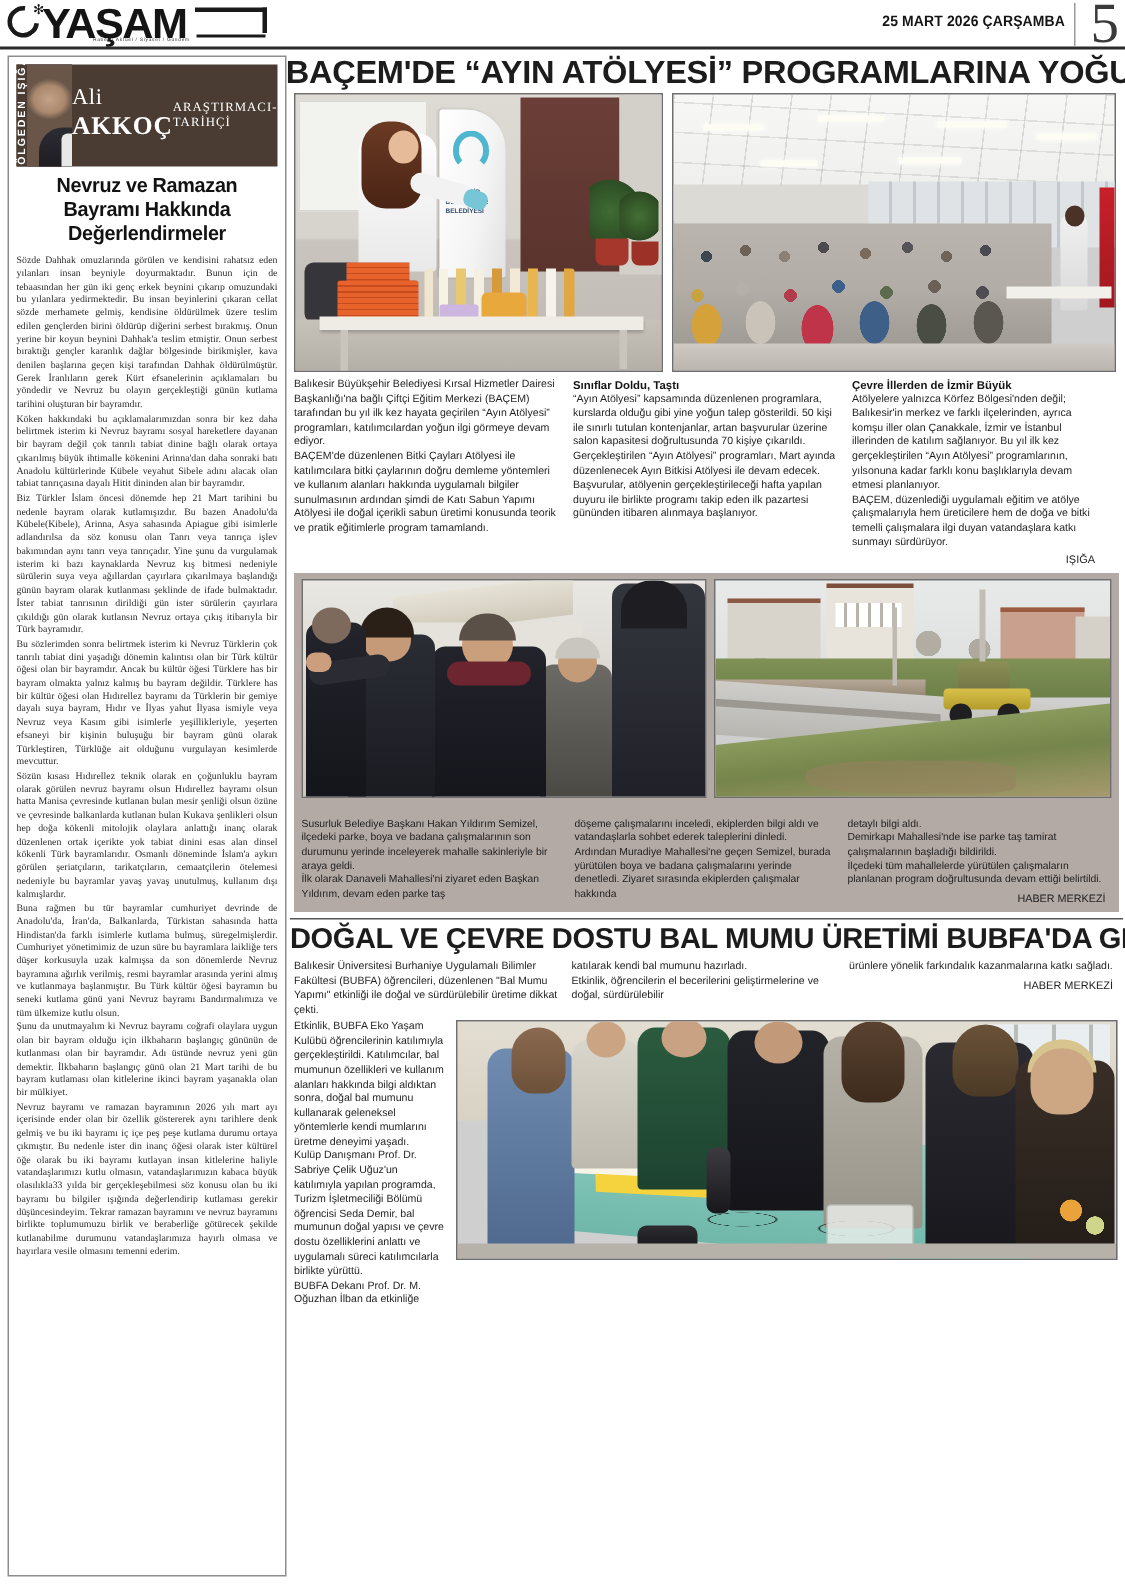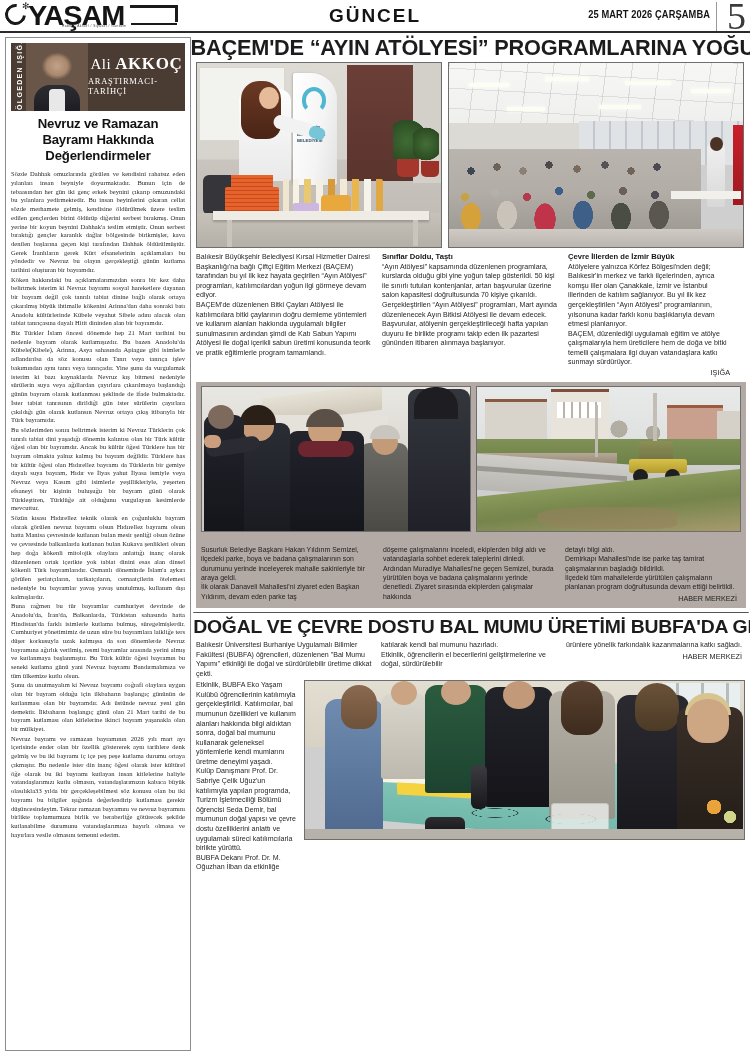--- a/index.html
+++ b/index.html
@@ -90,21 +90,21 @@
   }
   .author-photo:after{
     content:""; position:absolute; left:8px; top:42px; width:46px; height:30px;
     background:linear-gradient(#2c2c33,#1b1b20); border-radius:16px 16px 0 0;
   }
   .author-photo:before{
     content:""; position:absolute; left:23px; top:46px; width:16px; height:26px;
     background:#e8e8e8; border-radius:4px; z-index:2;
   }
   .author-names {
-    flex:1; color:#fff; display:flex; flex-direction:column;
+    flex:1; color:#fff; display:flex; flex-direction:row;
     align-items:center; justify-content:center; padding-bottom:4px;
   }
   .author-name {
     font-family:"Liberation Serif", serif; font-size:15px; letter-spacing:0.4px;
   }
   .author-name b { font-size:17px; font-weight:bold; letter-spacing:0.6px;}
   .author-role {
     font-family:"Liberation Serif", serif; font-size:8.5px; letter-spacing:0.7px; margin-top:2px;
   }
   .sidebar-headline {
@@ -475,21 +475,20 @@
   <div class="masthead">
     <div class="logo-wrap">
       <div class="logo-crescent"></div>
       <div class="logo-star">✻</div>
       <div class="logo-text">YAŞAM</div>
       <div class="logo-rule-top"></div>
       <div class="logo-rule-side"></div>
       <div class="logo-under"></div>
       <div class="logo-sub">Haber / Aktüel / Siyaset / Gündem</div>
     </div>
-    <div class="masthead-section">GÜNCEL</div>
     <div class="masthead-date">25 MART 2026 ÇARŞAMBA</div>
     <div class="masthead-vrule"></div>
     <div class="masthead-pagenum">5</div>
   </div>
 
   <div class="body-area">
 
     <div class="sidebar">
       <div class="author-box">
         <div class="author-vert">

